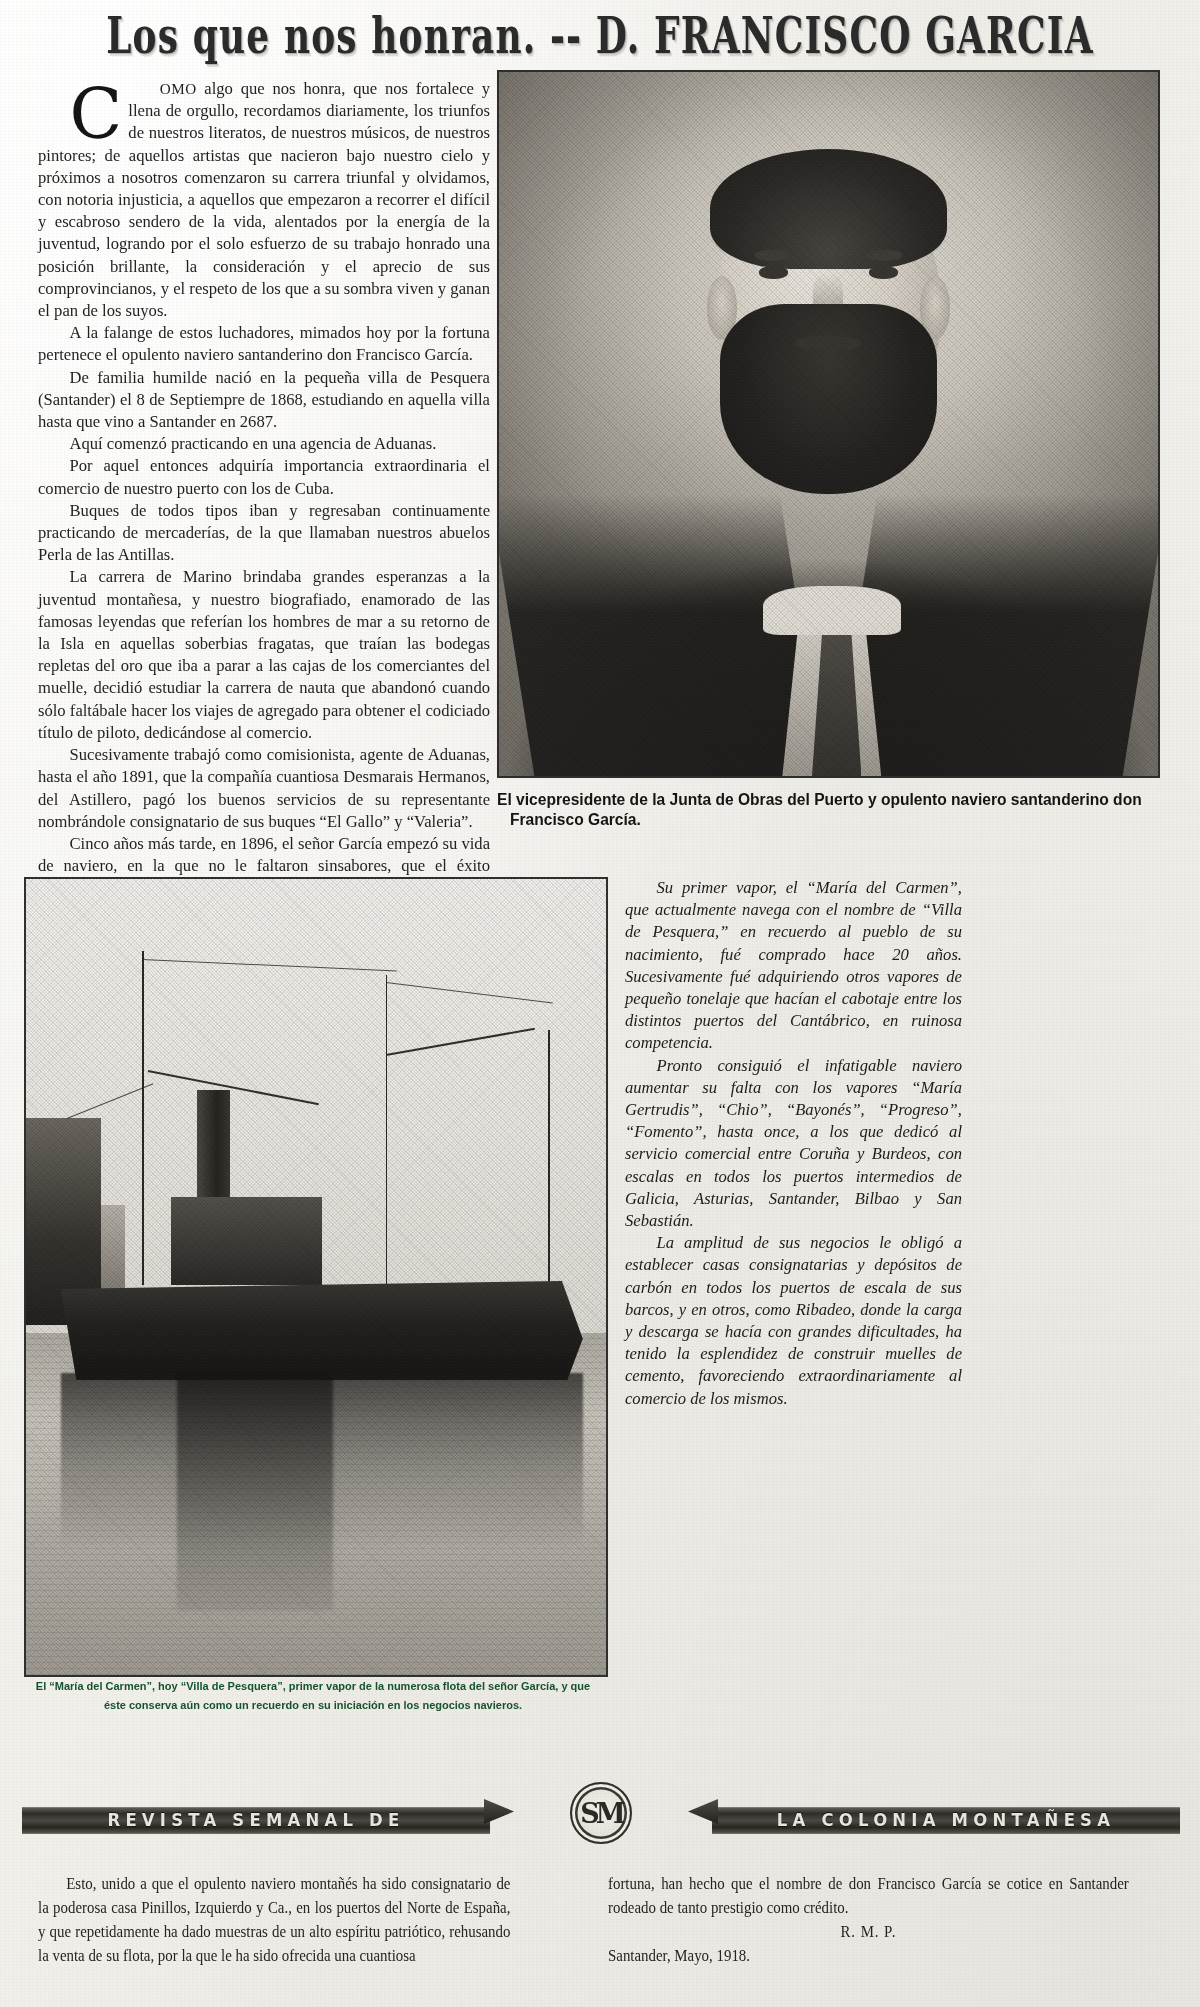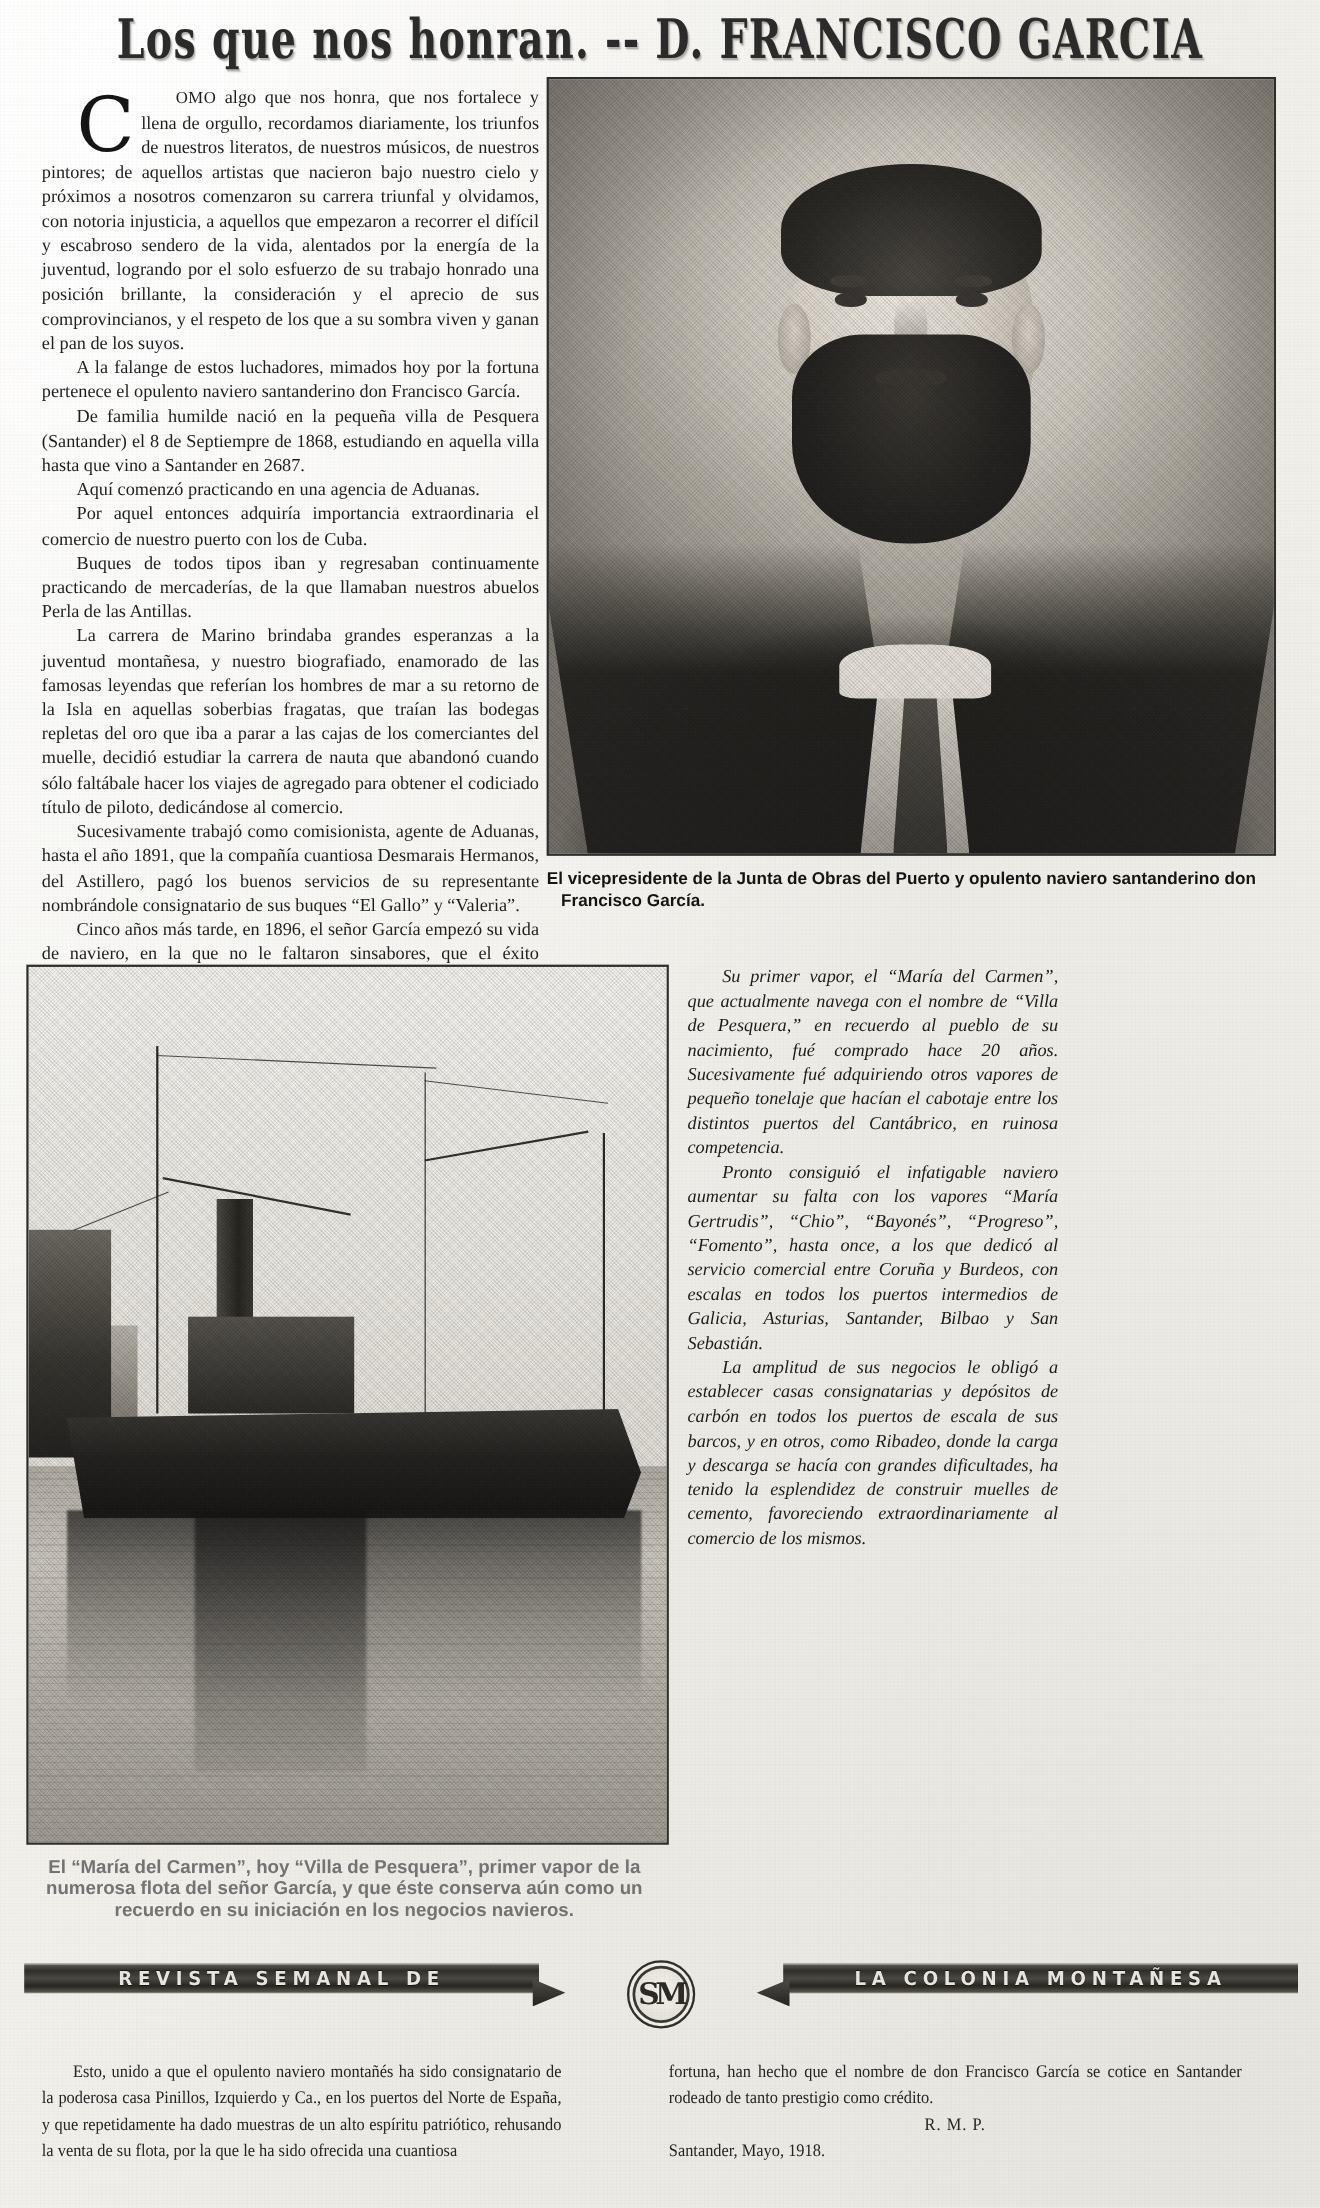--- a/index.html
+++ b/index.html
@@ -236,38 +236,38 @@
     position:absolute; left:6%; top:62%; width:90%; height:22%;
     background:linear-gradient(180deg, rgba(28,27,25,.72) 0%, rgba(40,38,35,.30) 55%, rgba(0,0,0,0) 100%);
     filter:blur(1.2px);
   }
   .s-refl2 {
     position:absolute; left:26%; top:62%; width:27%; height:30%;
     background:linear-gradient(180deg, rgba(22,21,20,.70), rgba(22,21,20,.08));
     filter:blur(1.6px);
   }
   .ship-caption {
-    margin-top:11px; width:578px;
+    width:578px;
     font-family:"Liberation Sans", sans-serif;
-    font-weight:700; font-size:17px; line-height:19.4px;
-    color:#737373;
+    font-weight:700; font-size:11px; line-height:19.4px;
+    color:#14532d;
     text-align:center;
   }
 
   .col2 {
     position:absolute; left:625px; top:877px; width:337px;
     font-size:16.6px; line-height:22.2px;
     text-align:justify; hyphens:none;
   }
   .col2 p { margin:0; text-indent:1.9em;font-style:italic; }
 
   
   .ornament { position:absolute; left:22px; top:1782px; width:1158px; height:58px; }
   .orn-bar {
-    position:absolute; top:3px; height:25px;
+    position:absolute; top:25px; height:25px;
     background:
       linear-gradient(180deg,#5d5a53 0%, #2f2d29 22%, #4a4843 50%, #26251f 78%, #575449 100%);
     border-top:1.5px solid #7d7a70;
     border-bottom:1.5px solid #6e6b62;
     overflow:hidden;
   }
   .orn-left { left:0; width:468px; }
   .orn-right { right:0; width:468px; }
   .orn-text {
     position:absolute; left:0; top:0; width:100%; height:100%;

